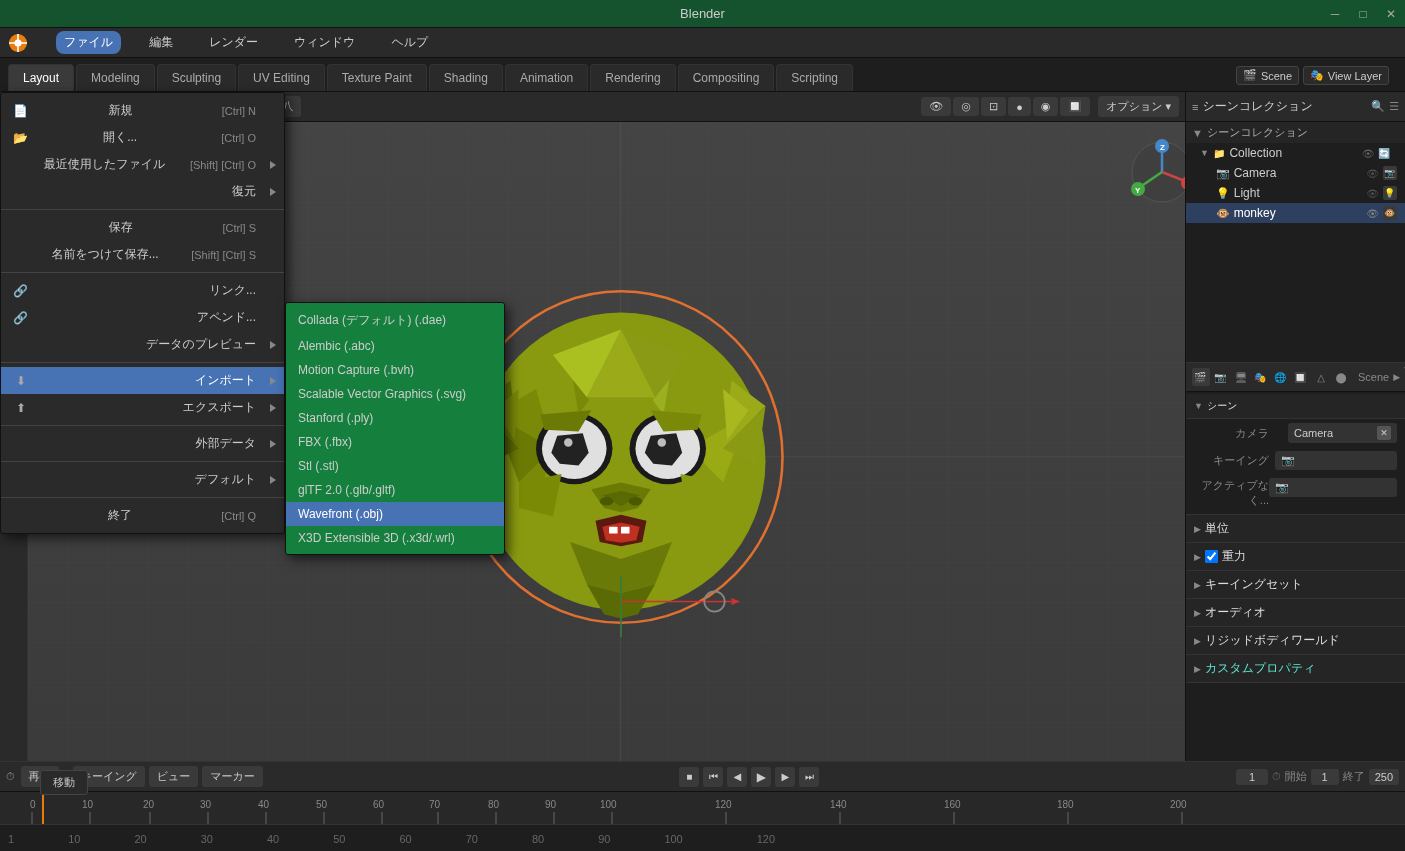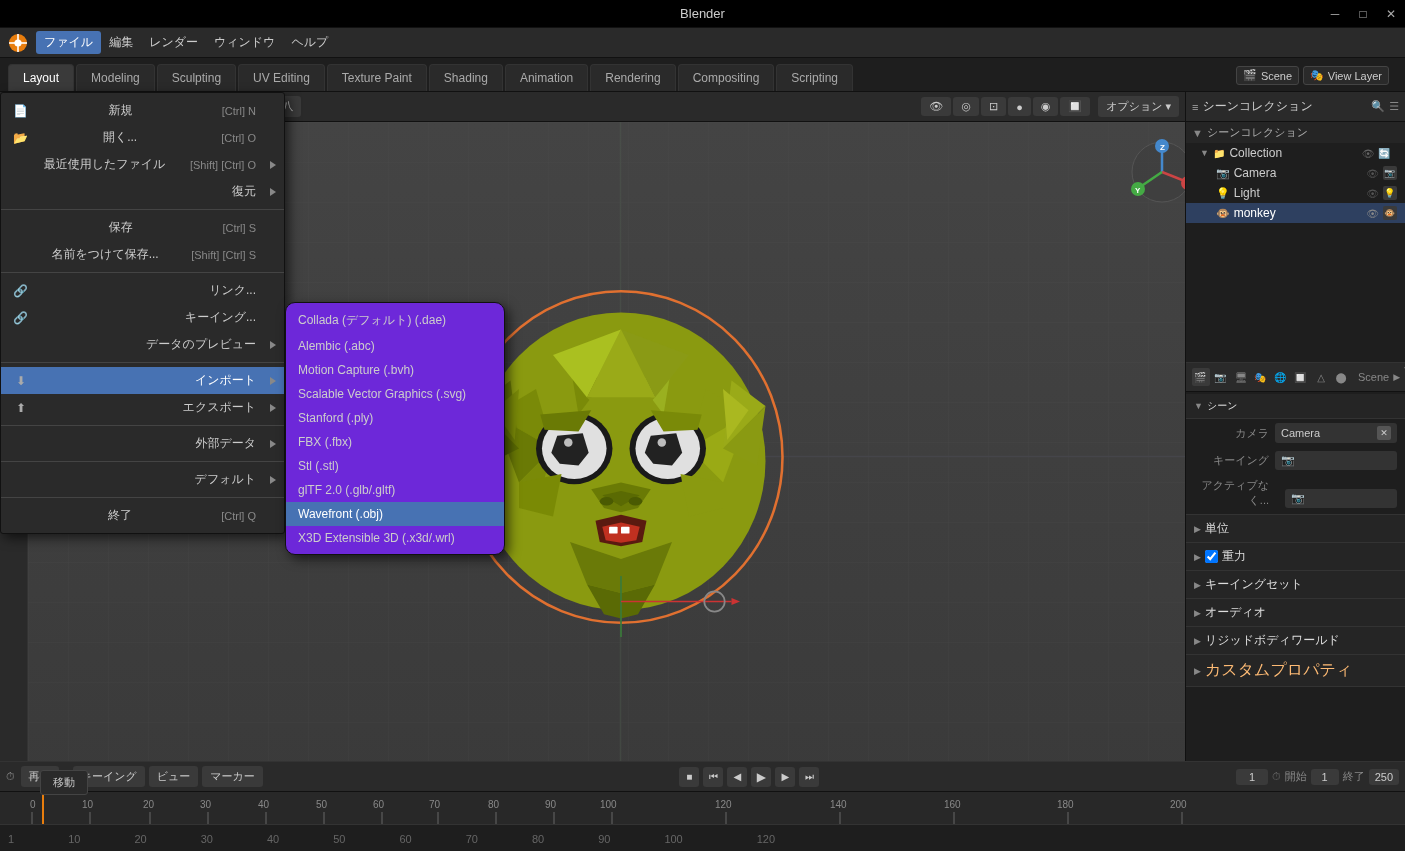--- a/index.html
+++ b/index.html
@@ -1,28 +1,28 @@
 <!DOCTYPE html>
 <html><head>
   <meta charset="utf-8">
   <style>
     * { margin: 0; padding: 0; box-sizing: border-box; }
     body { width: 1405px; height: 851px; background: #1a1a1a; font-family: 'Segoe UI', Arial, sans-serif; font-size: 12px; color: #ccc; overflow: hidden; position: relative; }
 
     
-    #titlebar { width: 100%; height: 28px; background: #000000; display: flex; align-items: center; justify-content: center; border-bottom: 1px solid #111; position: relative; }
+    #titlebar { width: 100%; height: 28px; background: #14532d; display: flex; align-items: center; justify-content: center; border-bottom: 1px solid #111; position: relative; }
     #titlebar .title { font-size: 13px; color: #ccc; }
     #titlebar .win-controls { position: absolute; right: 0; top: 0; display: flex; height: 28px; }
     #titlebar .win-controls span { width: 28px; height: 28px; display: flex; align-items: center; justify-content: center; cursor: pointer; font-size: 12px; color: #aaa; }
 
     
     #menubar { height: 30px; background: #2a2a2a; display: flex; align-items: center; padding: 0 4px; border-bottom: 1px solid #111; }
     #menubar .menu-logo { width: 28px; height: 28px; display: flex; align-items: center; justify-content: center; margin-right: 4px; }
     #menubar .menu-logo svg { width: 20px; height: 20px; }
-    .menu-item { padding: 3px 8px; cursor: pointer; border-radius: 3px; font-size: 12px; color: #ccc; }
+    .menu-item { padding: 3px 8px; cursor: pointer; border-radius: 8px; font-size: 12px; color: #ccc; margin-left: 20px; }
     .menu-item.active { background: #4772b3; color: #fff; }
 
     
     #workspacetabs { height: 34px; background: #1e1e1e; display: flex; align-items: flex-end; padding: 0 8px; border-bottom: 1px solid #111; }
     .ws-tab { padding: 6px 14px; cursor: pointer; font-size: 12px; color: #aaa; border-radius: 4px 4px 0 0; background: #2a2a2a; margin-right: 2px; border: 1px solid #333; border-bottom: none; }
     .ws-tab.active { background: #3a3a3a; color: #fff; }
 
     
     #main { display: flex; height: calc(851px - 28px - 30px - 34px - 28px); }
     .tool-btn { width: 22px; height: 22px; background: #3a3a3a; border-radius: 3px; display: flex; align-items: center; justify-content: center; cursor: pointer; color: #aaa; font-size: 11px; }
@@ -30,21 +30,21 @@
     
     #context-menu-container { position: absolute; top: 92px; left: 0; z-index: 1000; display: flex; }
     #file-menu { width: 285px; background: #2a2a2a; border: 1px solid #111; border-radius: 3px; padding: 4px 0; box-shadow: 4px 4px 12px rgba(0,0,0,0.6); }
     .file-menu-item { padding: 5px 28px 5px 12px; cursor: pointer; display: flex; align-items: center; justify-content: space-between; color: #ccc; font-size: 12px; position: relative; }
     .file-menu-item.active-item { background: #4772b3; color: #fff; }
     .file-menu-item .shortcut { color: #888; font-size: 11px; margin-left: 16px; }
     .menu-separator { height: 1px; background: #444; margin: 4px 0; }
     .menu-arrow { position: absolute; right: 8px; color: #888; }
     .menu-icon { width: 16px; margin-right: 6px; text-align: center; display: inline-block; color: #aaa; }
 
-    #import-submenu { width: 220px; background: #6d28d9; border: 1px solid #111; border-radius: 10px; padding: 4px 0; box-shadow: 4px 4px 12px rgba(0,0,0,0.6); position: absolute; left: 285px; top: 210px; }
+    #import-submenu { width: 220px; background: #15803d; border: 1px solid #111; border-radius: 3px; padding: 4px 0; box-shadow: 4px 4px 12px rgba(0,0,0,0.6); position: absolute; left: 285px; top: 210px; }
     .import-item { padding: 5px 12px; cursor: pointer; color: #ccc; font-size: 12px; }
     .import-item.highlighted { background: #4772b3; color: #fff; }
 
     
     #viewport { flex: 1; background: #393939; position: relative; overflow: hidden; }
     #viewport-header { height: 30px; background: #2a2a2a; display: flex; align-items: center; padding: 0 6px; gap: 4px; border-bottom: 1px solid #111; }
     .vp-btn { padding: 3px 8px; background: #3a3a3a; border-radius: 3px; cursor: pointer; font-size: 11px; color: #ccc; border: none; display: flex; align-items: center; gap: 3px; }
     .vp-divider { width: 1px; height: 18px; background: #555; margin: 0 2px; }
 
     
@@ -336,36 +336,36 @@
       </div>
 
       <div style="flex:1;overflow-y:auto;background:#1e1e1e;">
 
         <div style="padding:2px 0;">
           <div style="display:flex;align-items:center;padding:5px 8px;background:#252525;cursor:pointer;gap:4px;border-bottom:1px solid #333;">
             <span style="font-size:9px;color:#888;">▼</span>
             <span style="font-size:10px;color:#ddd;">シーン</span>
           </div>
 
-          <div style="display:flex;align-items:center;padding:4px 8px;gap:6px;">
+          <div style="display:flex;align-items:center;padding:4px 8px;gap:19px;">
             <div style="width:75px;text-align:right;font-size:11px;color:#888;">カメラ</div>
             <div style="flex:1;background:#333;border-radius:3px;padding:3px 6px;font-size:11px;color:#ccc;display:flex;align-items:center;justify-content:space-between;cursor:pointer;">
               <span>Camera</span>
               <div class="x-btn">✕</div>
             </div>
           </div>
 
           <div style="display:flex;align-items:center;padding:4px 8px;gap:6px;">
             <div style="width:75px;text-align:right;font-size:11px;color:#888;">キーイング</div>
             <div style="flex:1;background:#333;border-radius:3px;padding:3px 6px;font-size:11px;color:#888;display:flex;align-items:center;cursor:pointer;">
               <span style="font-size:11px;color:#555;margin-right:4px;">📷</span>
             </div>
           </div>
 
-          <div style="display:flex;align-items:flex-end;padding:4px 8px;gap:16px;">
+          <div style="display:flex;align-items:flex-start;padding:4px 8px;gap:0;">
             <div style="width:75px;text-align:right;font-size:11px;color:#888;">アクティブなく...</div>
             <div style="flex:1;background:#333;border-radius:3px;padding:3px 6px;font-size:11px;color:#888;display:flex;align-items:center;cursor:pointer;">
               <span style="font-size:11px;color:#555;margin-right:4px;">📷</span>
             </div>
           </div>
         </div>
 
         <div style="display:flex;align-items:center;padding:5px 8px;background:#252525;cursor:pointer;gap:4px;border-bottom:1px solid #333;border-top:1px solid #333;">
           <span style="font-size:9px;color:#888;">▶</span>
           <span style="font-size:12px;color:#ddd;">単位</span>
@@ -387,21 +387,21 @@
           <span style="font-size:12px;color:#ddd;">オーディオ</span>
         </div>
 
         <div style="display:flex;align-items:center;padding:5px 8px;background:#252525;cursor:pointer;gap:4px;border-bottom:1px solid #333;">
           <span style="font-size:9px;color:#888;">▶</span>
           <span style="font-size:12px;color:#ddd;">リジッドボディワールド</span>
         </div>
 
         <div style="display:flex;align-items:center;padding:5px 8px;background:#252525;cursor:pointer;gap:4px;border-bottom:1px solid #333;">
           <span style="font-size:9px;color:#888;">▶</span>
-          <span style="font-size:16px;color:#fdba74;">カスタムプロパティ</span>
+          <span style="font-size:12px;color:#5eead4;">カスタムプロパティ</span>
         </div>
       </div>
     </div>
   </div>
 
   <div style="height:90px;background:#1e1e1e;border-top:1px solid #333;">
 
     <div style="height:30px;background:#2a2a2a;display:flex;align-items:center;padding:0 6px;gap:6px;border-bottom:1px solid #111;">
       <span style="font-size:11px;color:#888;">⏱</span>
       <div style="display:flex;align-items:center;gap:4px;">
@@ -525,21 +525,21 @@
       <span>名前をつけて保存...</span>
       <span class="shortcut">[Shift] [Ctrl] S</span>
     </div>
     <div class="menu-separator"></div>
     <div class="file-menu-item">
       <span class="menu-icon">🔗</span>
       <span>リンク...</span>
     </div>
     <div class="file-menu-item">
       <span class="menu-icon">🔗</span>
-      <span>キーイング...</span>
+      <span>アペンド...</span>
     </div>
     <div class="file-menu-item">
       <span class="menu-icon"></span>
       <span>データのプレビュー</span>
       <span class="menu-arrow tri-right"></span>
     </div>
     <div class="menu-separator"></div>
     <div class="file-menu-item active-item">
       <span class="menu-icon">⬇</span>
       <span>インポート</span>

